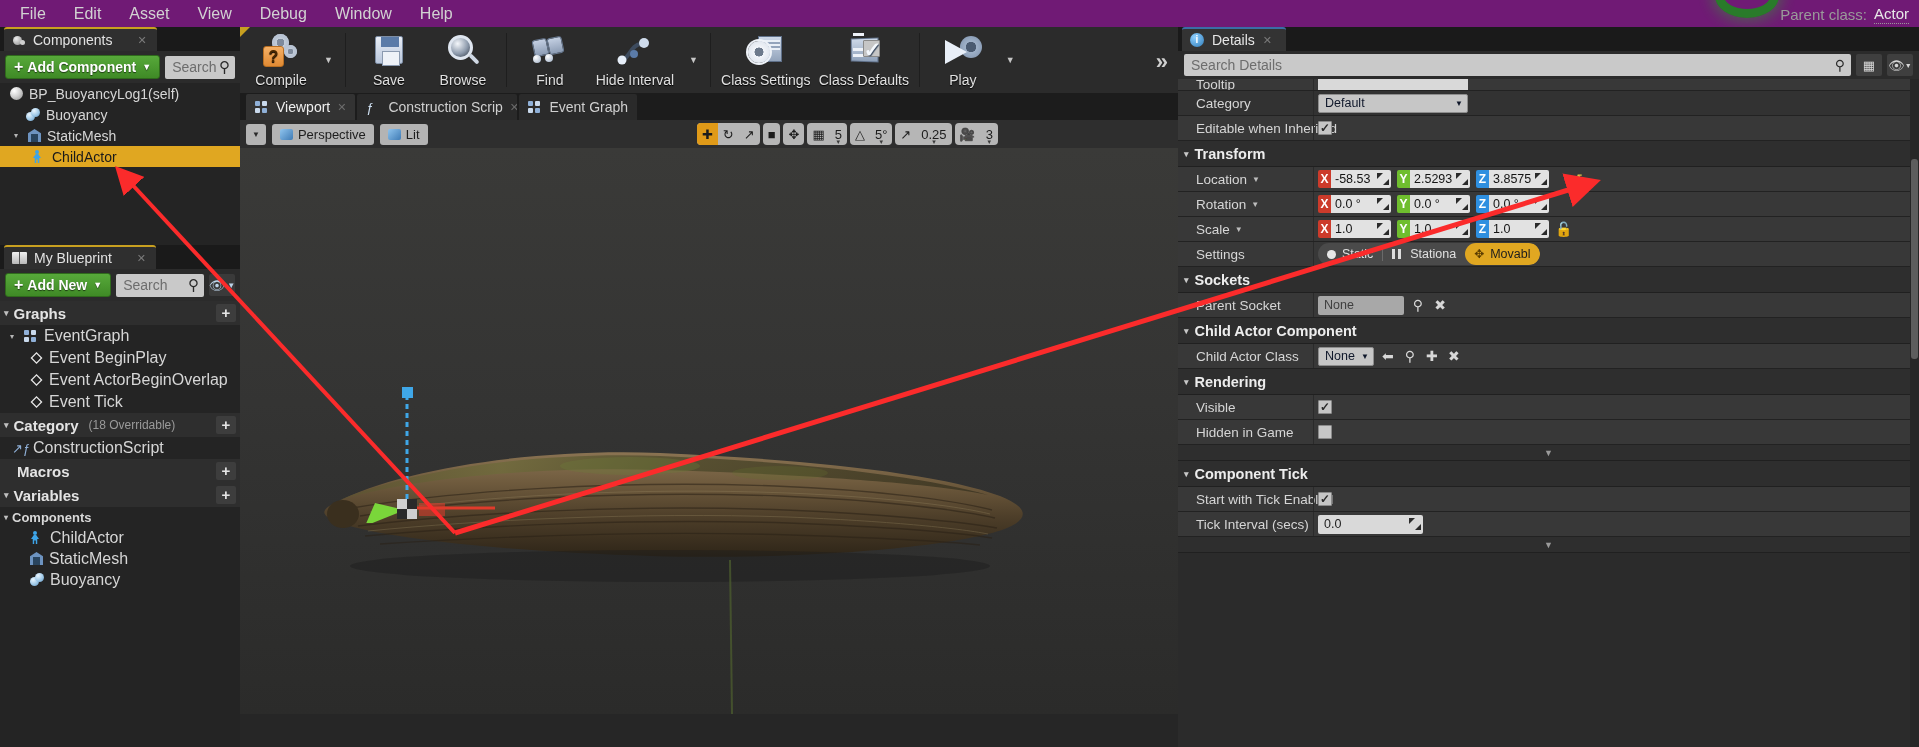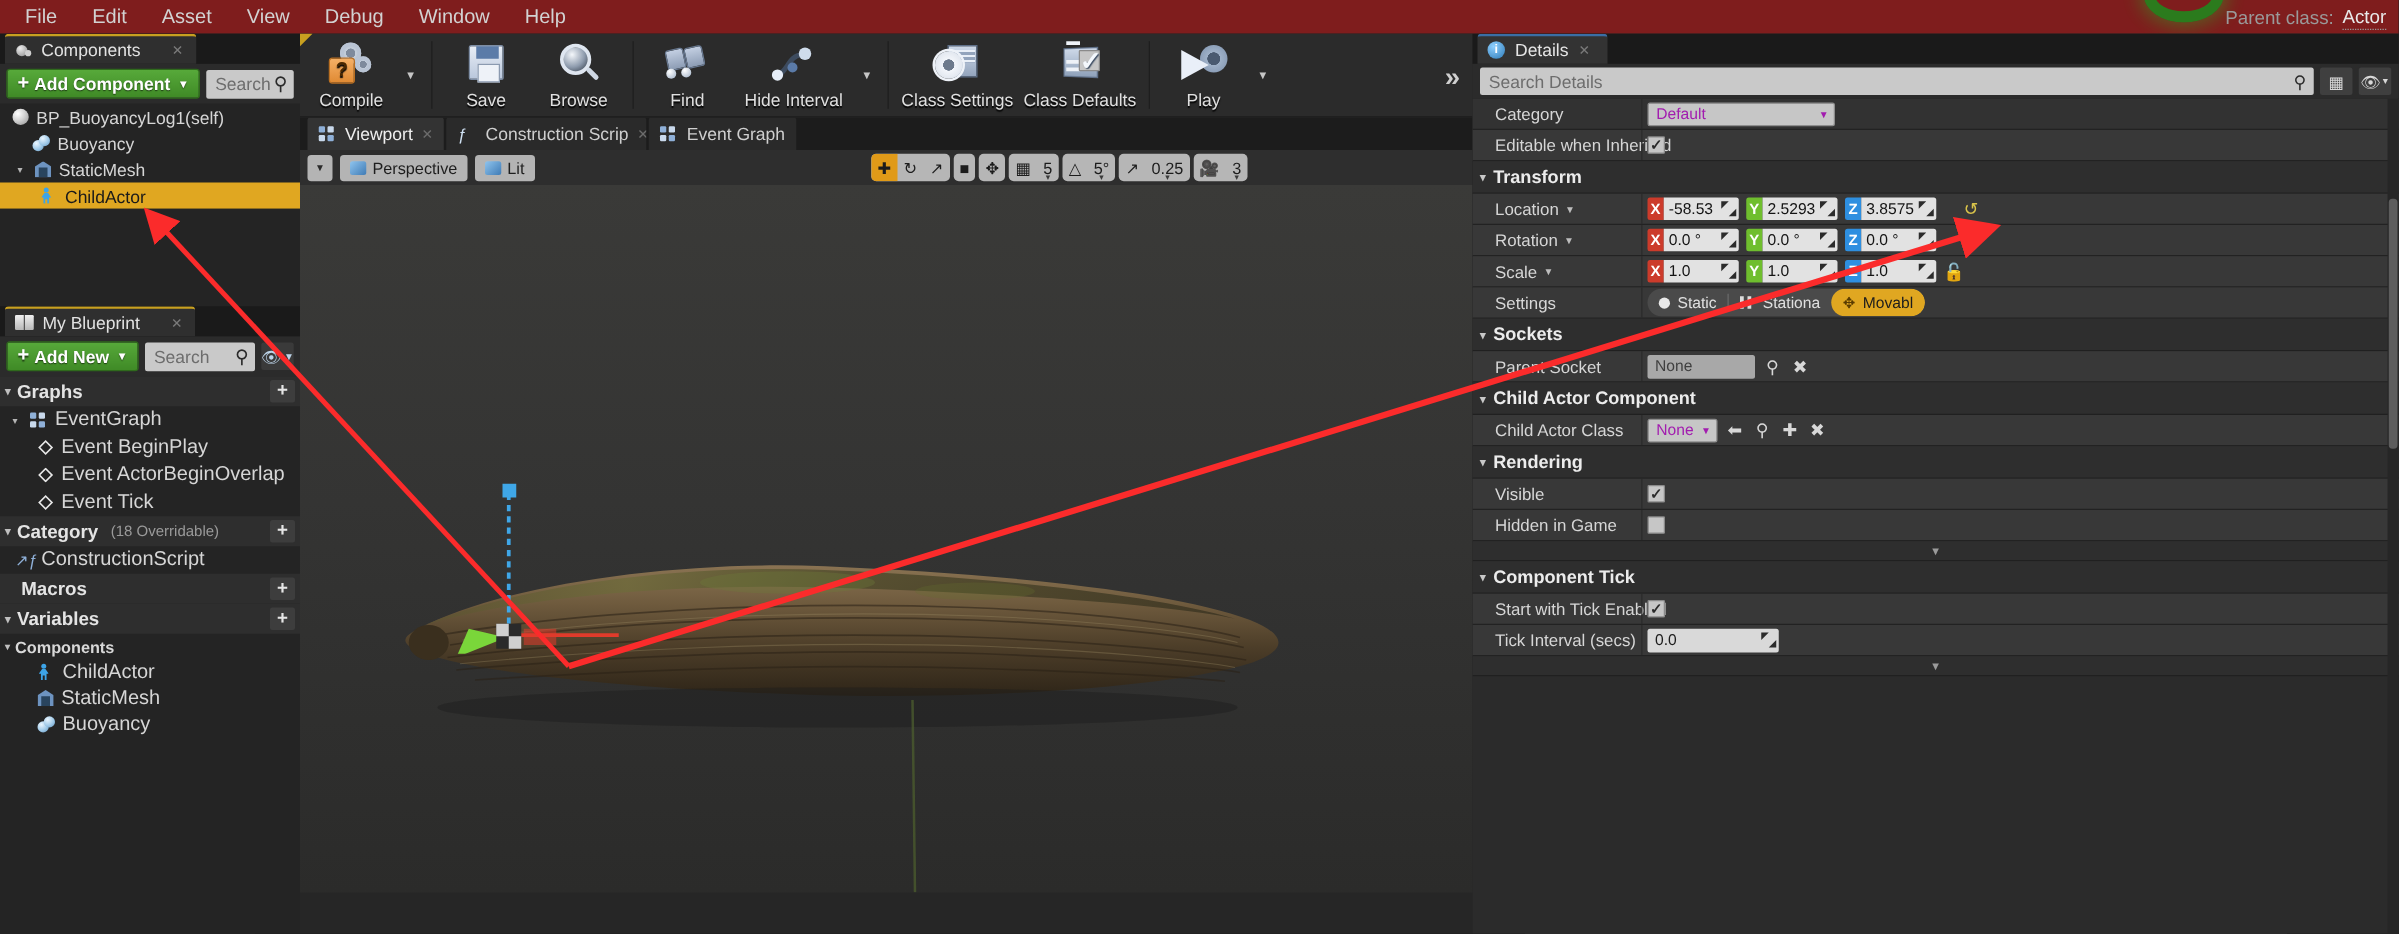--- a/index.html
+++ b/index.html
@@ -8,21 +8,21 @@
     background: #1f1f1f;
     font-family: "Liberation Sans", sans-serif;
     overflow: hidden;
     color: #d8d8d8;
   }
   #app { position: relative; width: 1919px; height: 747px; background: #242424; }
 
   
   #menubar {
     position: absolute; left: 0; top: 0; width: 1919px; height: 27px;
-    background: #7f1d1d; display: flex; align-items: center; padding-left: 6px;
+    background: #701a75; display: flex; align-items: center; padding-left: 6px;
   }
   .menu-item {
     font-size: 16px; color: #d2d2d2; padding: 3px 14px; line-height: 18px;
     cursor: default; white-space: nowrap;
   }
 
   
   #parent-class {
     position: absolute; right: 10px; top: 2px; height: 24px;
     display: flex; align-items: center; gap: 7px; font-size: 15px; color: #9a9a9a;
@@ -395,21 +395,21 @@
   .cat-hdr {
     height: 26px; display: flex; align-items: center; gap: 6px; padding-left: 6px;
     background: #2e2e2e; font-size: 14.5px; font-weight: bold; color: #ececec;
     border-bottom: 1px solid #202020;
   }
   .cat-hdr .arrow { font-size: 9px; color: #c8c8c8; }
 
   .combo {
     height: 19px; background: #c6c6c6; border-radius: 2px; border: 1px solid #8d8d8d;
     display:flex; align-items:center; justify-content:space-between; padding: 0 4px 0 6px;
-    font-size: 12.5px; color: #a21caf; min-width: 60px;
+    font-size: 12.5px; color: #0f172a; min-width: 60px;
   }
   .combo .cc { font-size: 8px; margin-left: 6px; }
 
   .chk {
     width: 14px; height: 14px; background: #c6c6c6; border: 1px solid #8a8a8a;
     border-radius: 1px; color: #2a2a2a; font-size: 12px; line-height: 12px; text-align: center;
     font-weight: bold;
   }
   .chk.off { color: transparent; }
 
@@ -881,20 +881,26 @@
       <div id="det-search">
         <span>Search Details</span>
         <span class="mag">⚲</span>
       </div>
       <div class="det-ibtn">▦</div>
       <div class="det-ibtn">👁<span style="font-size:7px">▼</span></div>
     </div>
 
     <div id="det-body">
 
+      <div class="prop-row" style="height:12px;overflow:hidden">
+        <div class="prop-label">Tooltip</div>
+        <div class="prop-value">
+          <div class="textfield light" style="min-width:150px"></div>
+        </div>
+      </div>
 
       <div class="prop-row dark">
         <div class="prop-label">Category</div>
         <div class="prop-value">
           <div class="combo" style="min-width:150px">
             <span>Default</span>
             <span class="cc">▼</span>
           </div>
         </div>
       </div>

